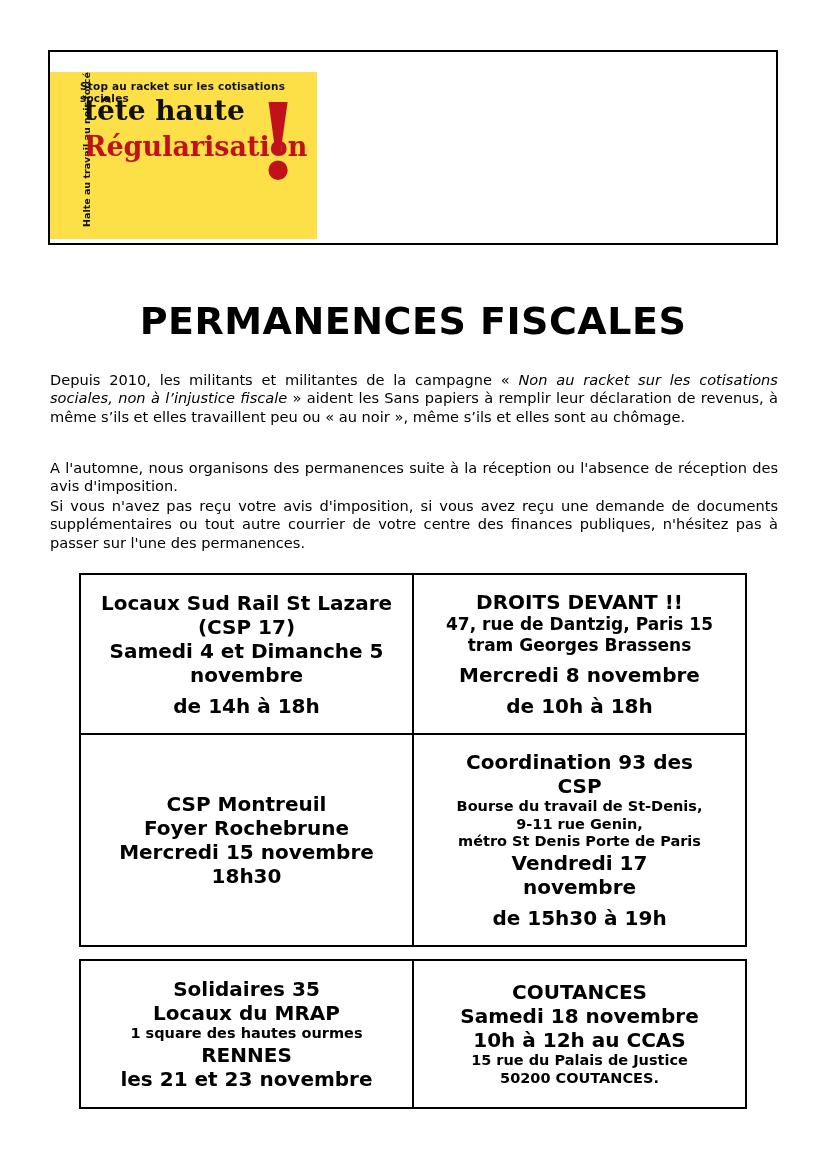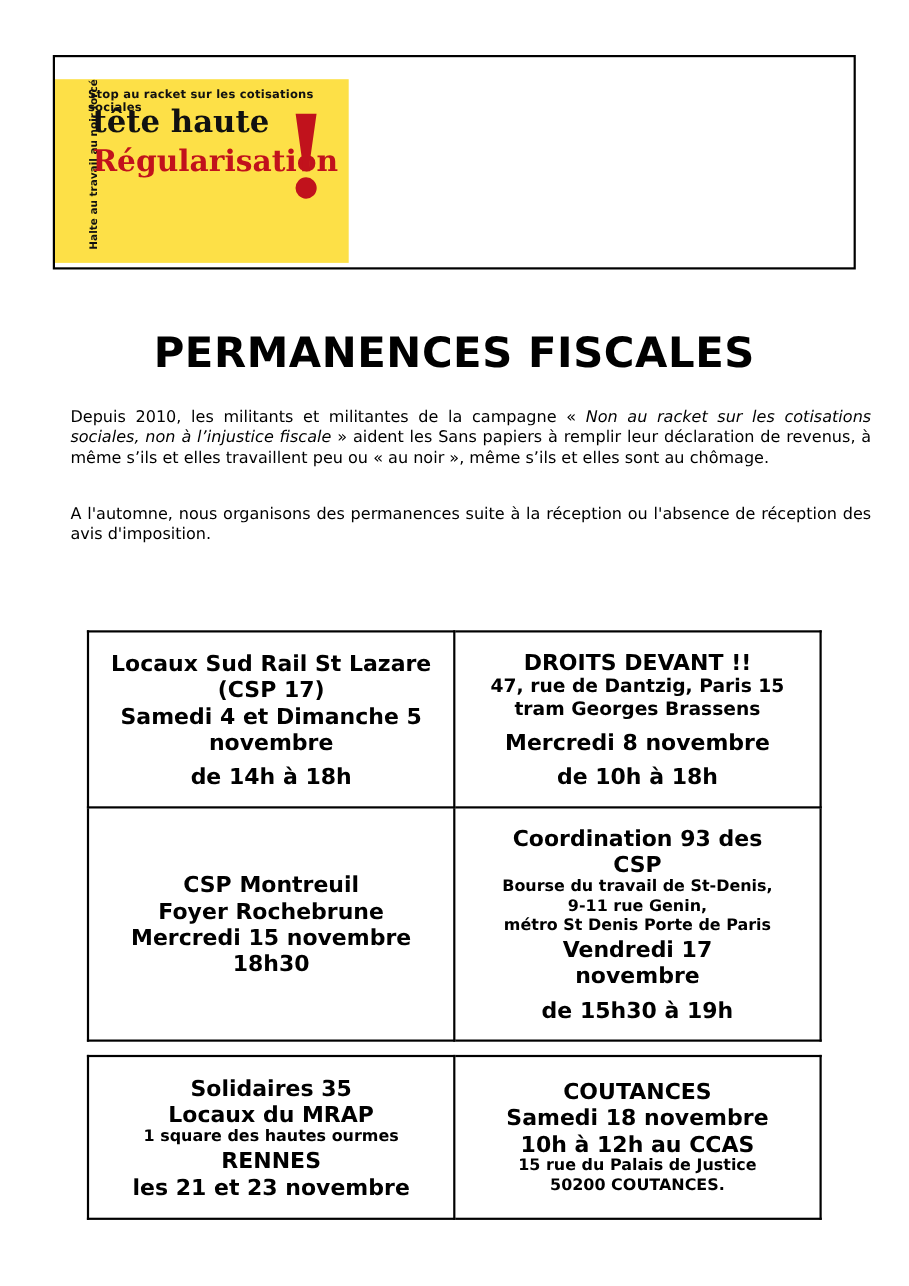--- a/index.html
+++ b/index.html
@@ -144,21 +144,21 @@
     width: 826px;
     text-align: center;
     font-weight: bold;
     font-size: 38px;
     line-height: 1.12;
   }
 
   
   .body-text {
     position: absolute;
-    left: 64px;
+    left: 50px;
     width: 728px;
     font-size: 14.6px;
     line-height: 1.26;
     text-align: justify;
   }
   #para1 { top: 371px; }
   #para2 { top: 459px; }
   #para3 { top: 497px; }
   .it { font-style: italic; }
 
@@ -217,20 +217,21 @@
       <div class="poster-bang">!</div>
     </div>
   </div>
 
   <div class="main-title">PERMANENCES FISCALES</div>
 
   <div class="body-text" id="para1"><span>Depuis 2010, les militants et militantes de la campagne « </span><span class="it">Non au racket sur les cotisations sociales, non à l’injustice fiscale</span><span> » aident les Sans papiers à remplir leur déclaration de revenus, à même s’ils et elles travaillent peu ou « au noir », même s’ils et elles sont au chômage.</span></div>
 
   <div class="body-text" id="para2">A l'automne, nous organisons des permanences suite à la réception ou l'absence de réception des avis d'imposition.</div>
 
+  <div class="body-text" id="para3">Si vous n'avez pas reçu votre avis d'imposition, si vous avez reçu une demande de documents supplémentaires ou tout autre courrier de votre centre des finances publiques, n'hésitez pas à passer sur l'une des permanences.</div>
 
   <table class="tbl" id="table1">
     <tbody>
         <tr style="height: 160px;">
           <td style="width: 50%;">
             <div class="cell-big">Locaux Sud Rail St Lazare</div>
             <div class="cell-big">(CSP 17)</div>
             <div class="cell-big">Samedi 4 et Dimanche 5</div>
             <div class="cell-big">novembre</div>
             <div class="sp4"></div>

